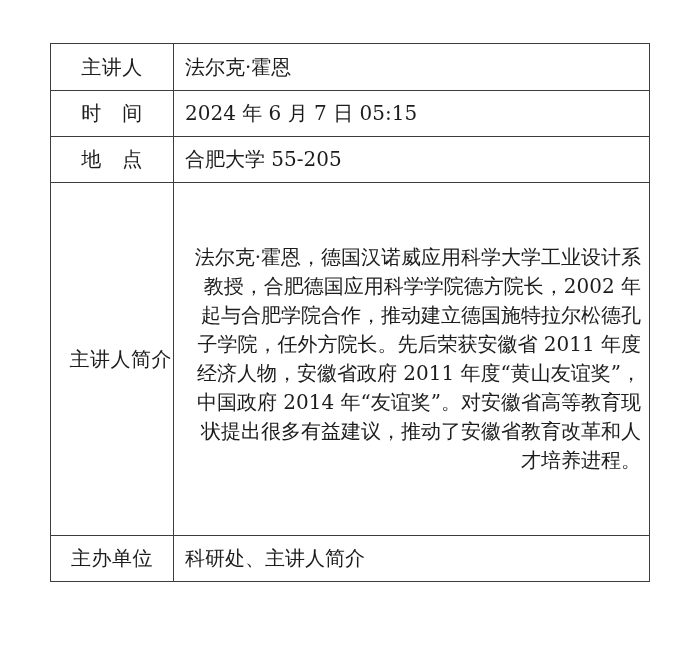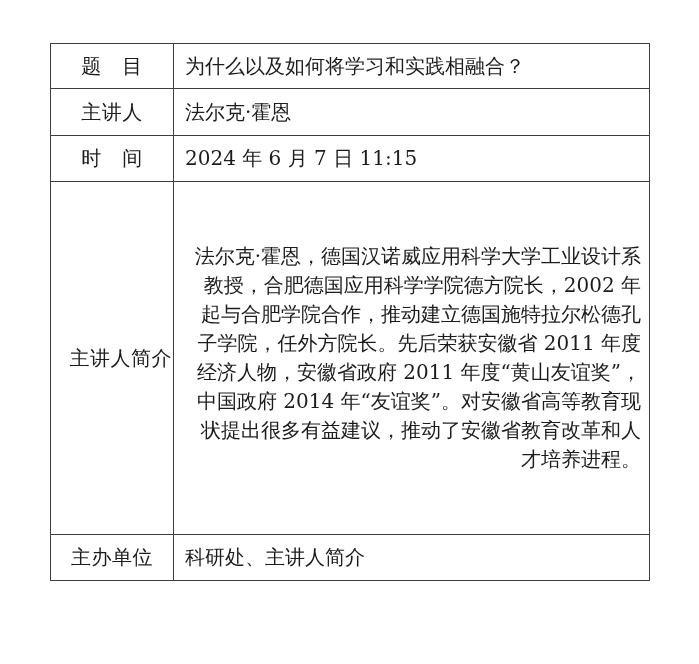--- a/index.html
+++ b/index.html
@@ -61,31 +61,31 @@
 </head>
 <body>
 
 <div class="doc-page">
   <table class="doc-table">
     <colgroup>
       <col class="c-label">
       <col class="c-value">
     </colgroup>
     <tbody>
-      <tr class="r-title">
-        <td class="label-cell">题　目</td>
-        <td class="value-cell">为什么以及如何将学习和实践相融合？</td>
-      </tr>
       <tr class="r-speaker">
         <td class="label-cell">主讲人</td>
         <td class="value-cell">法尔克·霍恩</td>
       </tr>
       <tr class="r-time">
         <td class="label-cell">时　间</td>
-        <td class="value-cell">2024 年 6 月 7 日 11:15</td>
+        <td class="value-cell">2024 年 6 月 7 日 05:15</td>
+      </tr>
+      <tr class="r-place">
+        <td class="label-cell">地　点</td>
+        <td class="value-cell">合肥大学 55-205</td>
       </tr>
       <tr class="r-bio">
         <td class="label-cell">主讲人简介</td>
         <td class="value-cell bio-cell">法尔克·霍恩，德国汉诺威应用科学大学工业设计系教授，合肥德国应用科学学院德方院长，2002 年起与合肥学院合作，推动建立德国施特拉尔松德孔子学院，任外方院长。先后荣获安徽省 2011 年度经济人物，安徽省政府 2011 年度“黄山友谊奖”，中国政府 2014 年“友谊奖”。对安徽省高等教育现状提出很多有益建议，推动了安徽省教育改革和人才培养进程。</td>
       </tr>
       <tr class="r-host">
         <td class="label-cell">主办单位</td>
         <td class="value-cell">科研处、主讲人简介</td>
       </tr>
     </tbody>

